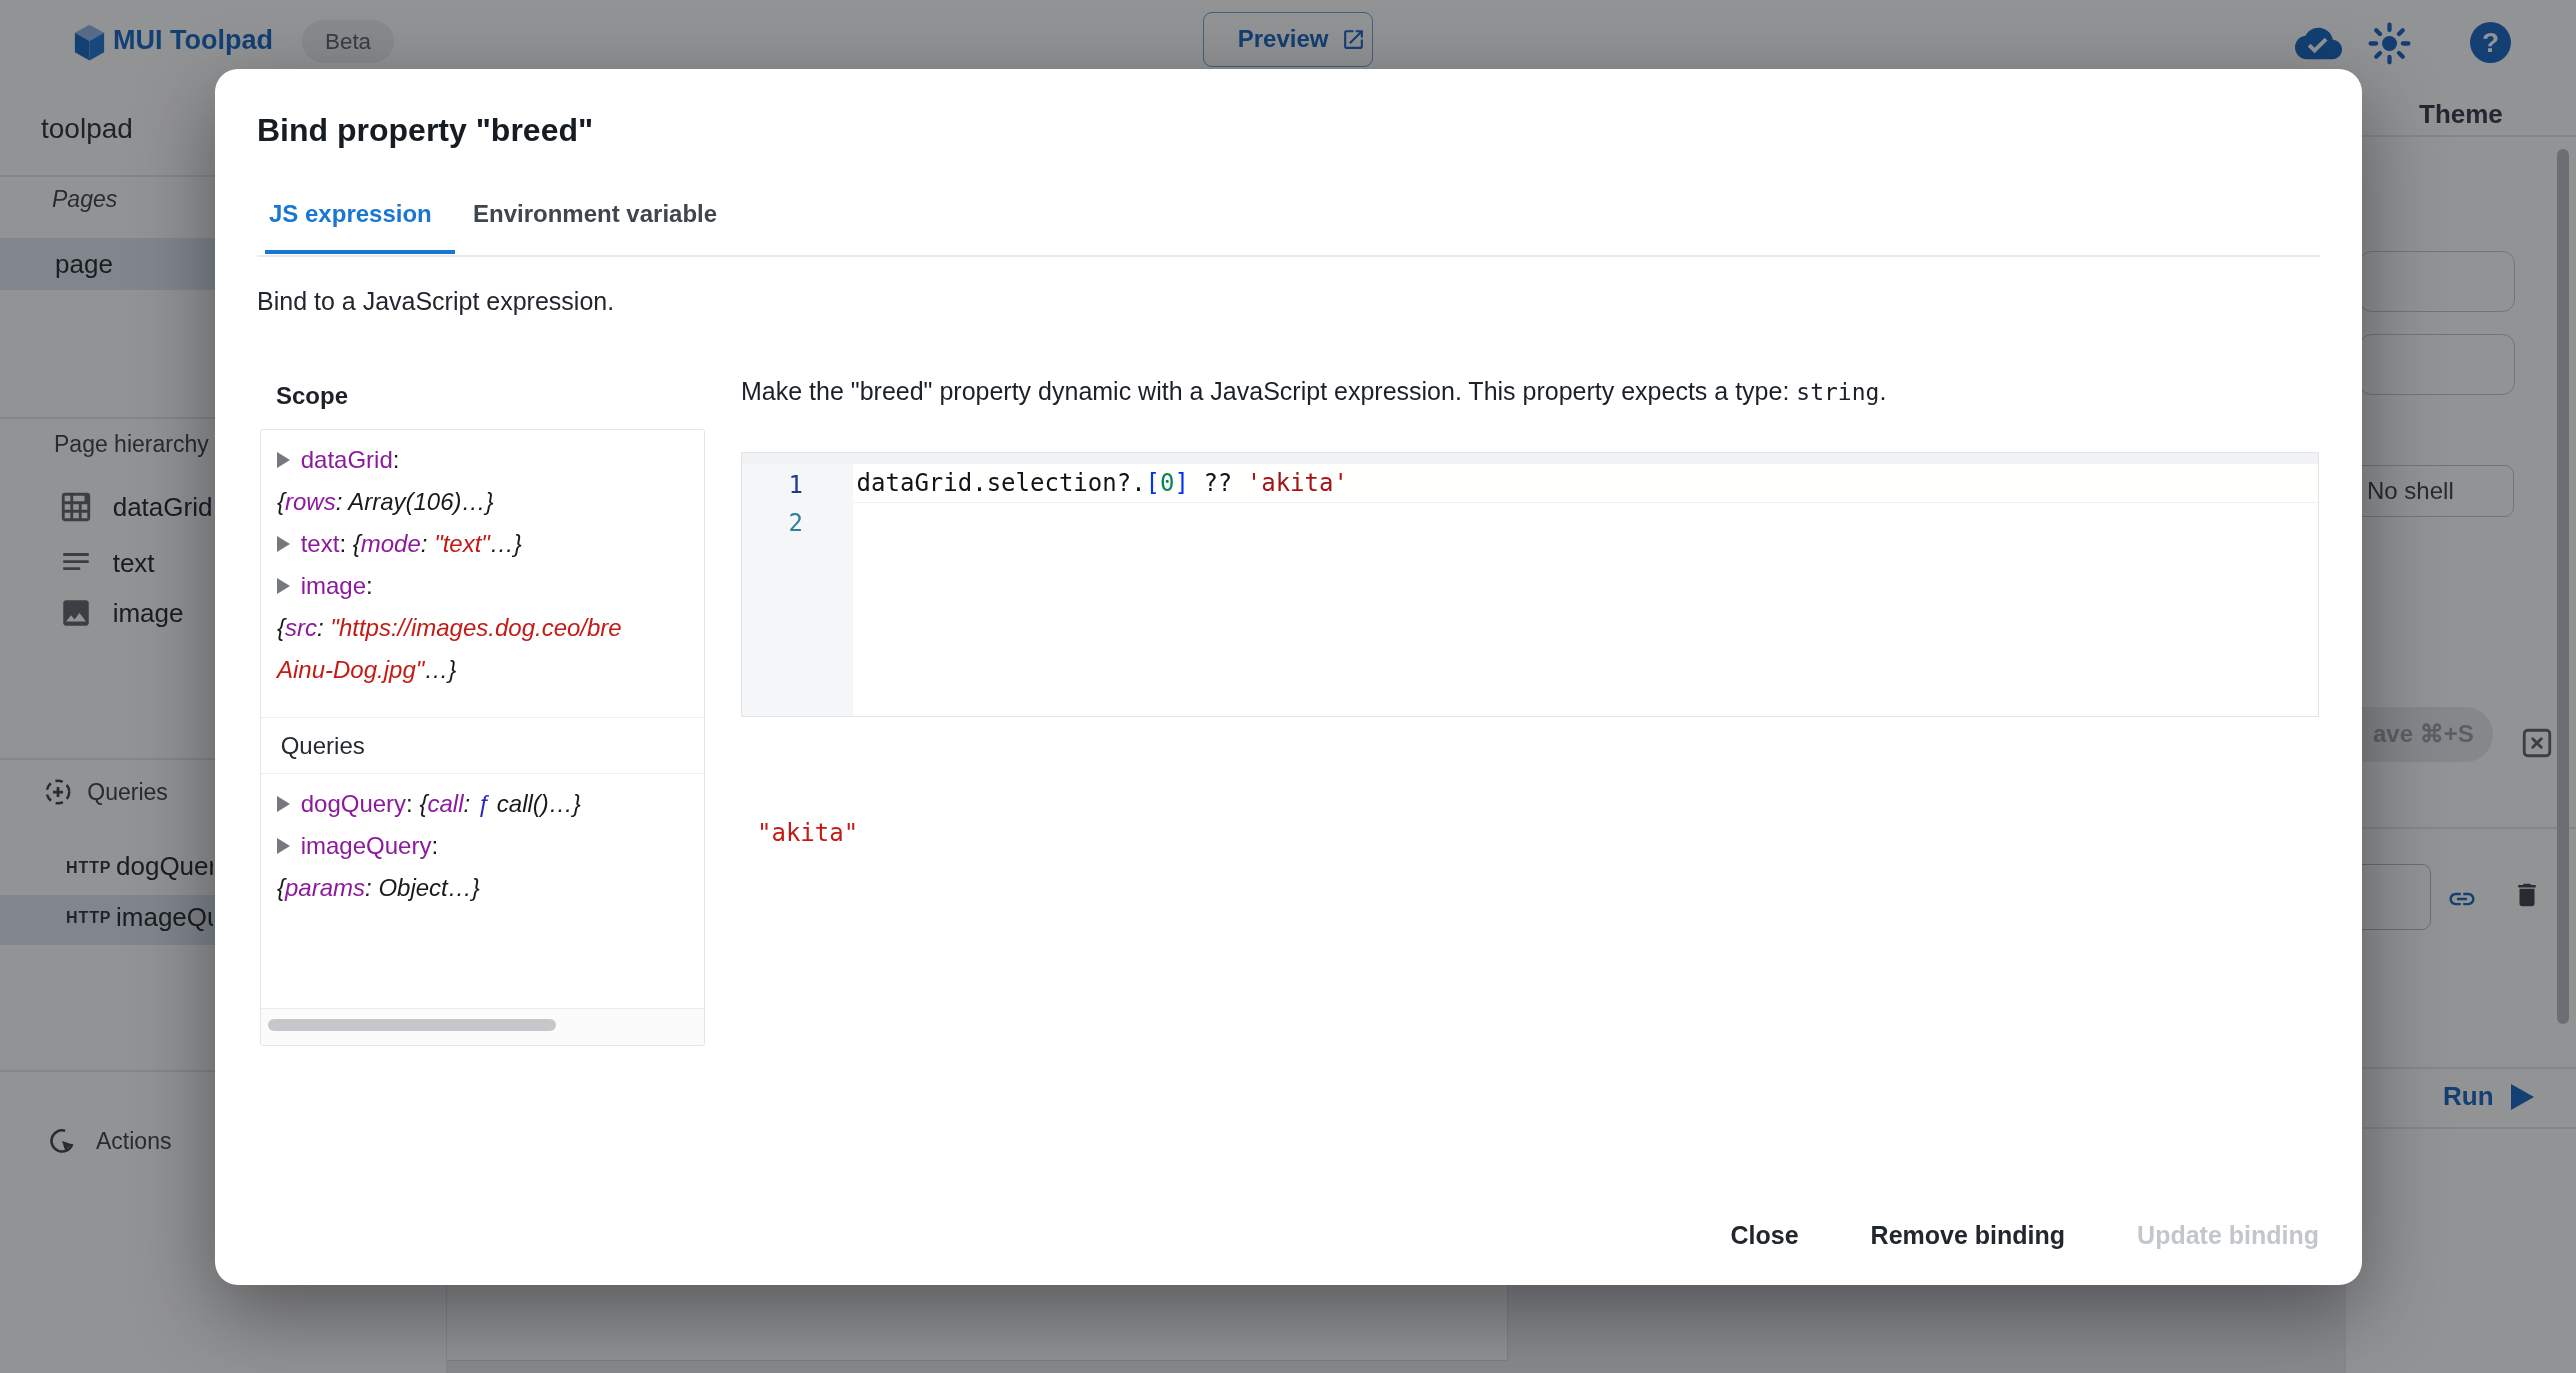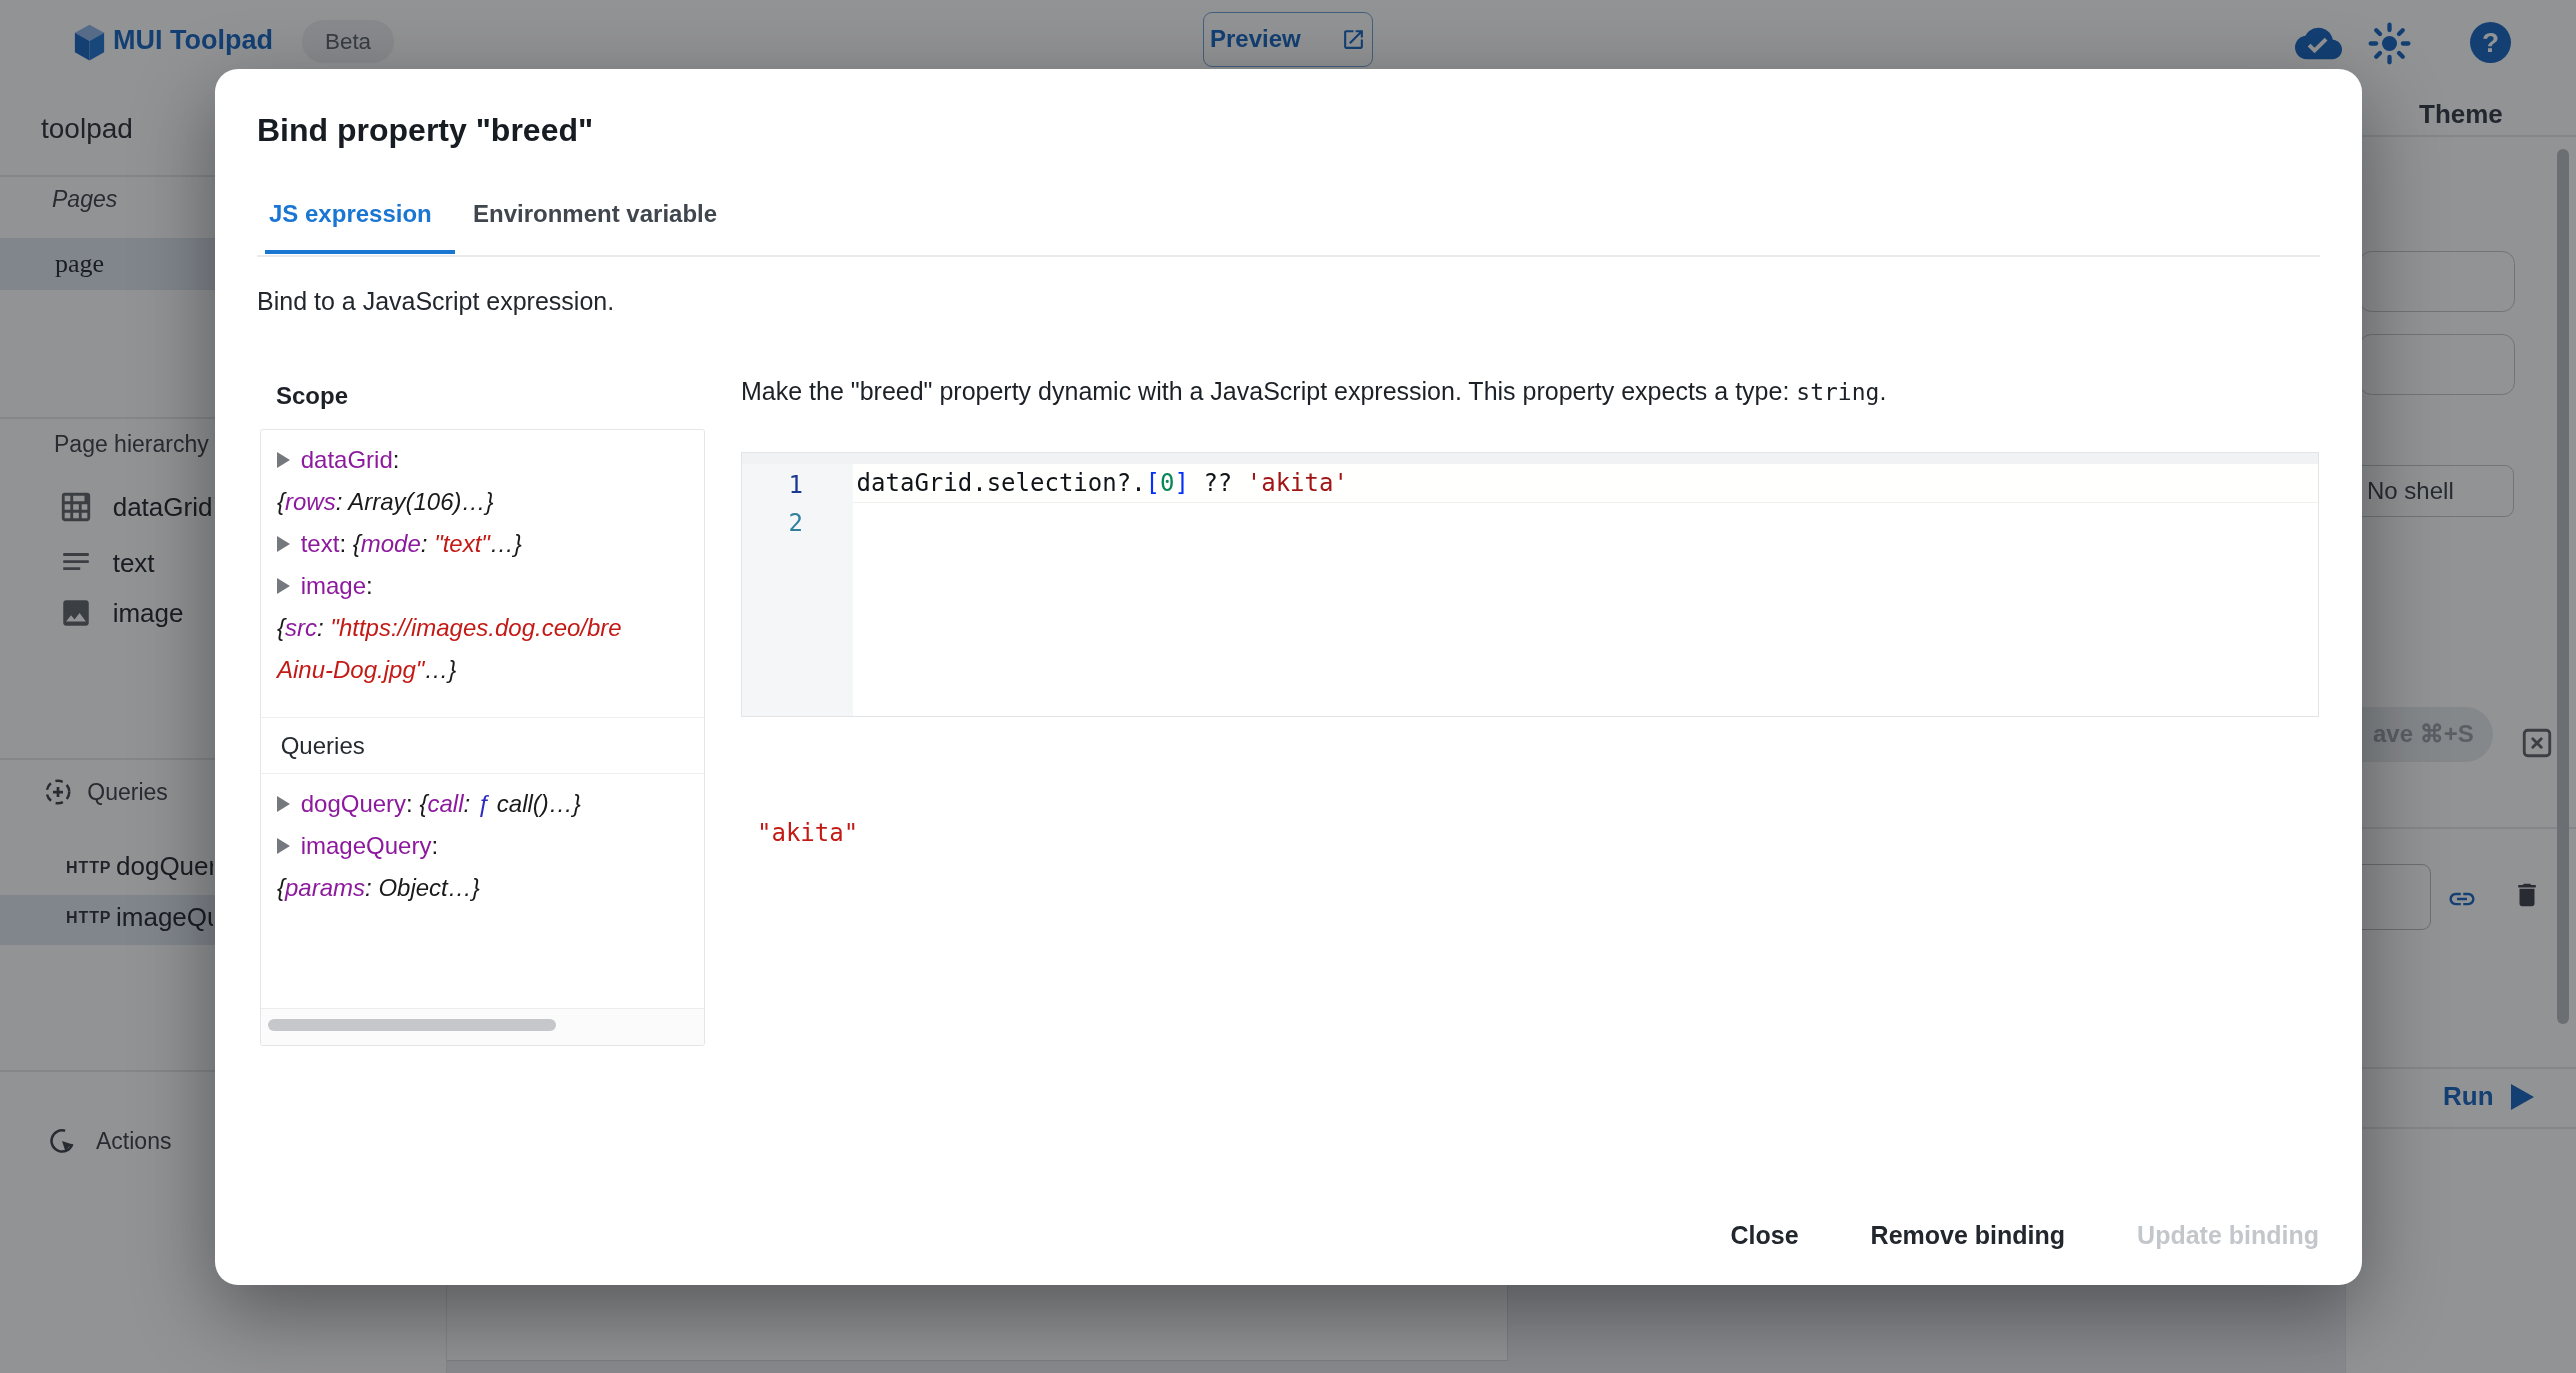--- a/index.html
+++ b/index.html
@@ -8,21 +8,21 @@
   .abs{position:absolute;}
   
   .base{position:absolute;inset:0;background:#fff;}
   .topbar{position:absolute;left:0;top:0;width:2576px;height:86px;background:#fff;border-bottom:1.8px solid #e8eaed;}
   .brand{position:absolute;left:113px;top:25px;font-size:27px;font-weight:700;color:#1565c0;}
   .logo{position:absolute;left:70px;top:23px;width:39px;height:39px;}
   .beta-chip{position:absolute;left:302px;top:19.7px;height:43px;border-radius:21.5px;background:#eceef0;
              color:#5a6066;font-size:22.4px;line-height:43px;padding:0 23px;}
   .preview-btn{position:absolute;left:1203px;top:11.6px;width:170px;height:55px;border:1.8px solid #6f9fd4;
                border-radius:9px;color:#1565c0;font-size:24px;font-weight:600;display:flex;align-items:center;
-               justify-content:space-between;gap:12.5px;box-sizing:border-box;background:transparent;}
+               justify-content:flex-end;gap:12.5px;box-sizing:border-box;background:transparent;}
   .topicon{position:absolute;top:19.7px;color:#1565c0;}
   .help-circle{width:41px;height:41px;border-radius:50%;background:#1565c0;color:#fff;font-size:28px;font-weight:700;
                display:flex;align-items:center;justify-content:center;}
   .sidebar{position:absolute;left:0;top:86px;width:447px;bottom:0;background:#fff;border-right:1.8px solid #e6e8ea;box-sizing:border-box;}
   .sb-divider{position:absolute;left:0;width:447px;height:1.8px;background:#e6e8ea;}
   .sb-title{position:absolute;left:41px;top:27px;font-size:28px;color:#2b3036;text-align:center;}
   .sb-label{position:absolute;font-size:23px;color:#3c4248;}
   .sb-row-selected{position:absolute;left:0;width:447px;background:#dfe7f0;}
   .sb-item-text{font-size:26px;color:#22262b;}
   .tree-row{position:absolute;left:59px;display:flex;align-items:center;gap:19.7px;color:#5f6368;}
@@ -142,21 +142,21 @@
       <span class="topicon" style="left:2470px;top:22.4px;">
         <span class="help-circle">?</span>
       </span>
     </header>
 
     <aside class="sidebar">
       <div class="sb-title">toolpad</div>
       <div class="sb-divider" style="top:89px;"></div>
       <div class="sb-label" style="left:52px;top:100px;font-style:italic;">Pages</div>
       <div class="sb-row-selected" style="top:152px;height:52px;">
-        <span class="sb-item-text" style="position:absolute;left:55px;top:10.7px;font-family:Liberation Serif, serif;">page</span>
+        <span class="sb-item-text" style="position:absolute;left:55px;top:10.7px;">page</span>
       </div>
       <div class="sb-divider" style="top:331px;"></div>
       <div class="sb-label" style="left:54px;top:345px;">Page hierarchy</div>
       <div class="tree-row" style="top:404px;">
         <span>
           <svg viewBox="0 0 24 24" width="34" height="34" fill="#5f6368">
               <path d="M20 2H4c-1.1 0-2 .9-2 2v16c0 1.1.9 2 2 2h16c1.1 0 2-.9 2-2V4c0-1.1-.9-2-2-2zm-2 2v4h-4V4h4zM4 4h4v4H4V4zm0 6h4v4H4v-4zm0 10v-4h4v4H4zm6 0v-4h4v4h-4zm6 0v-4h4v4h-4zm4-6h-4v-4h4v4zm-6-4v4h-4v-4h4zM14 4v4h-4V4h4z"></path>
             </svg>
         </span>
         <span class="sb-item-text">dataGrid</span>

